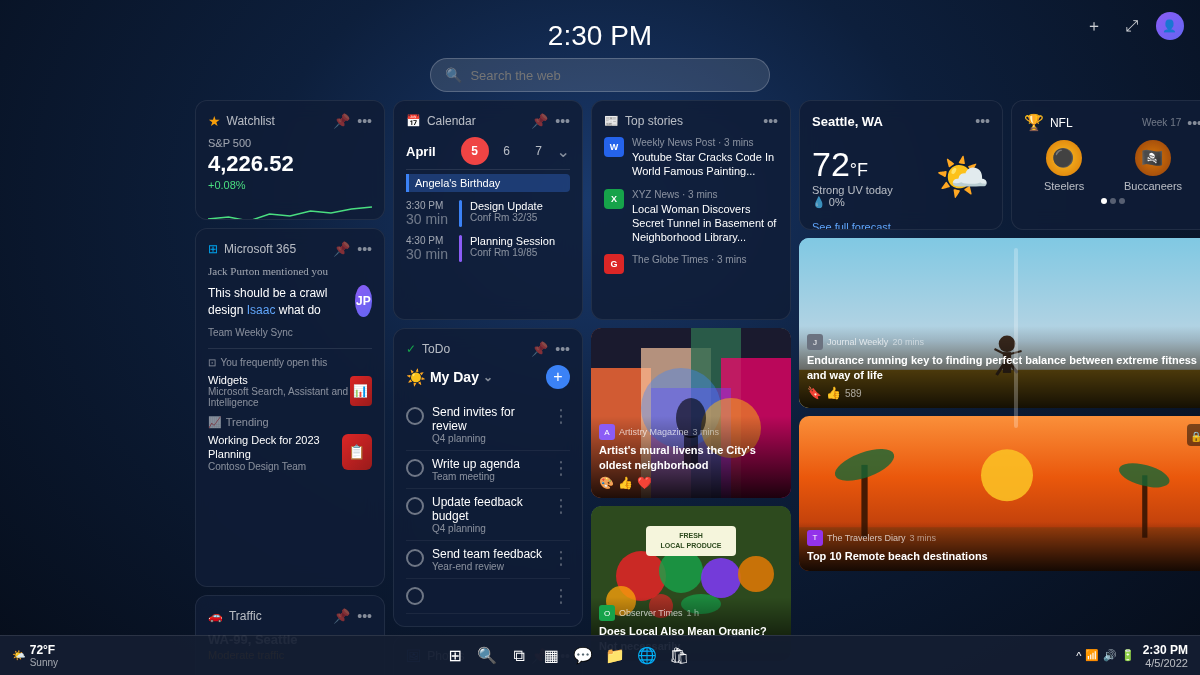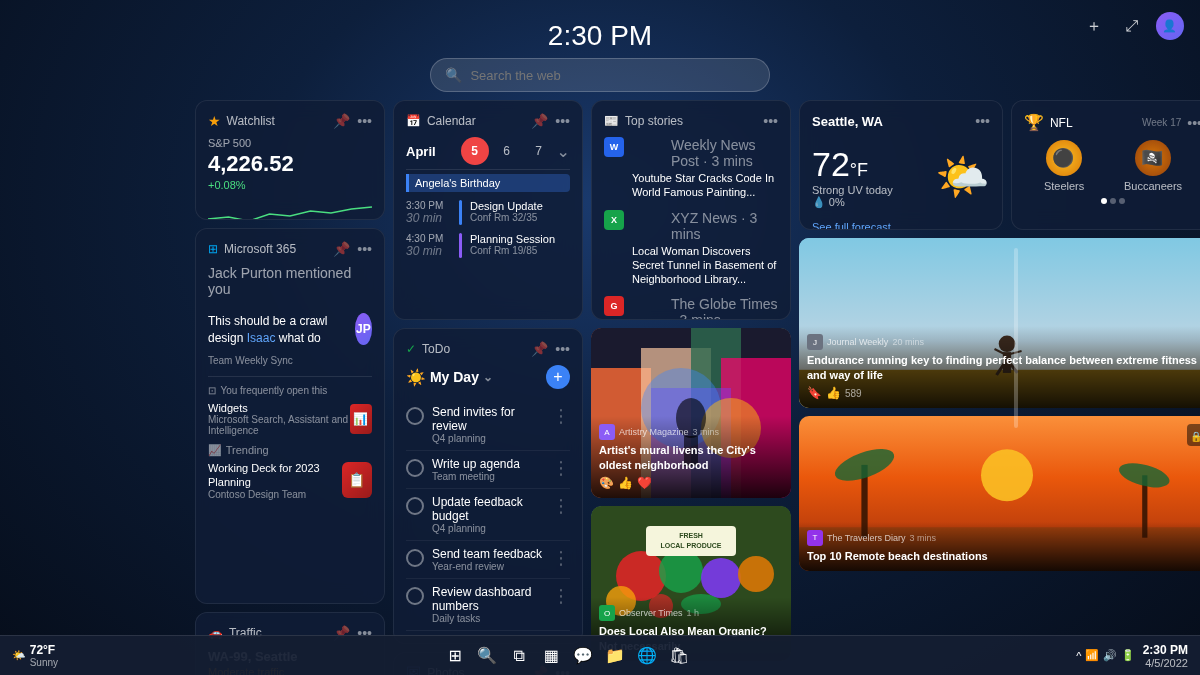--- a/index.html
+++ b/index.html
@@ -148,21 +148,21 @@
       margin-top: 8px;
       height: 30px;
       width: 100%;
     }
 
     
     .m365-widget {
       grid-column: 1;
       grid-row: 2 / 4;
     }
-    .mention-text { font-size: 14px; color: rgba(255,255,255,0.6); margin-bottom: 16px; }
+    .mention-text { font-size: 11px; color: rgba(255,255,255,0.6); margin-bottom: 8px; font-family: Liberation Serif, serif; }
     .message-preview {
       font-size: 12px;
       color: #fff;
       margin-bottom: 8px;
       line-height: 1.4;
     }
     .message-preview .highlight { color: #60a5fa; }
     .meeting-label { font-size: 10px; color: rgba(255,255,255,0.5); }
     .avatar-sm {
       width: 32px;
@@ -244,21 +244,21 @@
     .cal-day.future { color: rgba(255,255,255,0.7); }
     .cal-divider { height: 1px; background: rgba(255,255,255,0.1); margin: 4px 0; }
     .cal-event {
       display: flex;
       gap: 8px;
       margin-bottom: 8px;
       align-items: flex-start;
     }
     .cal-time-col { min-width: 45px; }
     .cal-time { font-size: 10px; color: rgba(255,255,255,0.6); }
-    .cal-dur { font-size: 12px; color: rgba(255,255,255,0.4); font-style: italic; }
+    .cal-dur { font-size: 14px; color: rgba(255,255,255,0.4); }
     .cal-event-bar {
       width: 3px;
       border-radius: 2px;
       background: #3b82f6;
       align-self: stretch;
     }
     .cal-event-bar.purple { background: #8b5cf6; }
     .cal-event-name { font-size: 11px; color: #fff; }
     .cal-event-loc { font-size: 10px; color: rgba(255,255,255,0.5); }
     .all-day-bar {
@@ -344,21 +344,21 @@
       background: #2563eb;
       flex-shrink: 0;
       display: flex;
       align-items: center;
       justify-content: center;
       font-size: 9px;
       font-weight: bold;
     }
     .news-source-dot.green { background: #16a34a; }
     .news-source-dot.red { background: #dc2626; }
-    .news-meta { font-size: 14px; color: rgba(255,255,255,0.5); margin-bottom: 2px; margin-left: 39px; }
+    .news-meta { font-size: 10px; color: rgba(255,255,255,0.5); margin-bottom: 2px; }
     .news-headline { font-size: 11px; color: #fff; line-height: 1.3; }
 
     
     .weather-widget {
       grid-column: 4 / 6;
       grid-row: 1;
       display: flex;
       flex-direction: column;
     }
     .weather-main {
@@ -767,24 +767,20 @@
       <div class="todo-item">
         <div class="todo-checkbox"></div>
         <div>
           <div class="todo-text">Send team feedback</div>
           <div class="todo-sub">Year-end review</div>
         </div>
         <span class="todo-more">⋮</span>
       </div>
       <div class="todo-item">
         <div class="todo-checkbox"></div>
-        <div>
-          <div class="todo-text">Review dashboard numbers</div>
-          <div class="todo-sub">Daily tasks</div>
-        </div>
         <span class="todo-more">⋮</span>
       </div>
     </div>
 
     <div class="widget photos-widget">
       <div class="widget-header" style="margin-bottom:4px;">
         <div class="widget-title-row">
           <span class="icon-photos">🖼</span>
           <span>Photos</span>
         </div>

